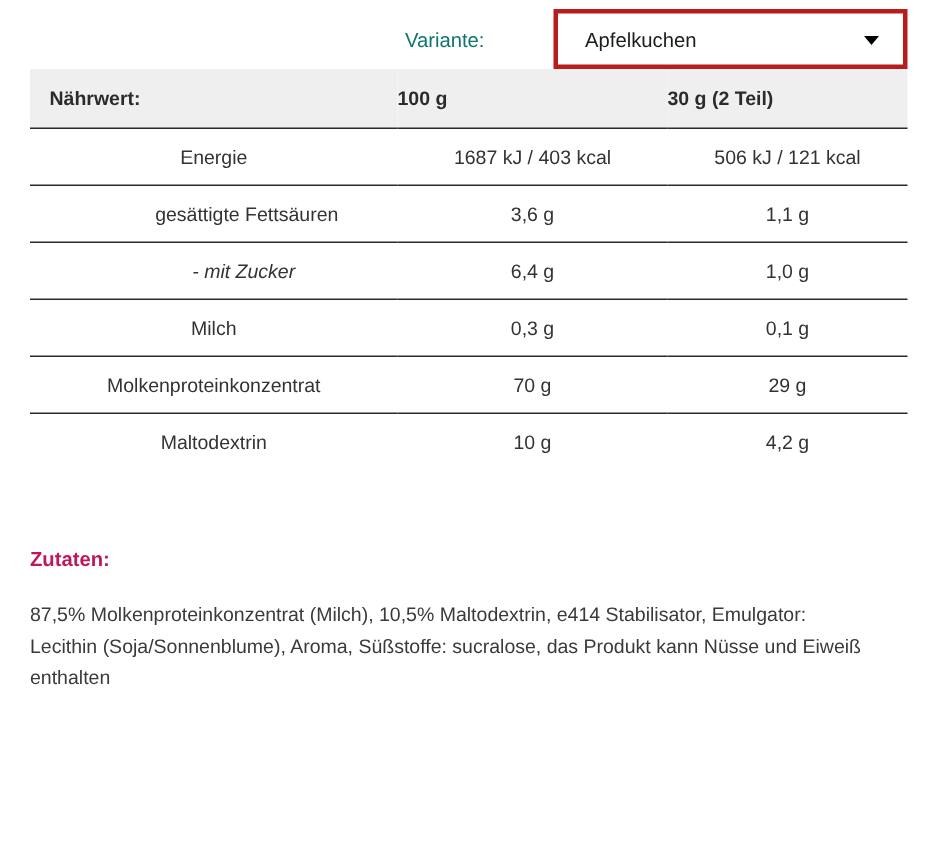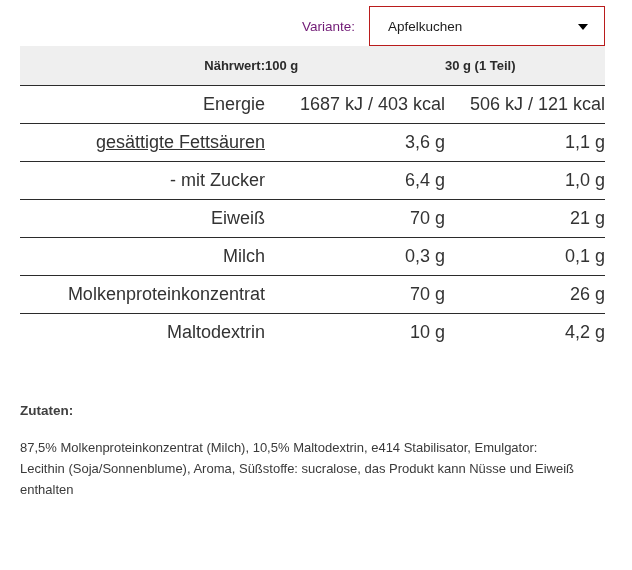--- a/index.html
+++ b/index.html
@@ -27,34 +27,35 @@
   .variant-row {
     display: flex;
     align-items: center;
     justify-content: flex-end;
     padding: 6px 27px 0 20px;
     height: 46px;
     box-sizing: border-box;
   }
   .variant-label {
     font-size: 13.5px;
-    color: #701a75;
+    color: #0f766e;
     margin-right: 14px;
     white-space: nowrap;
   }
   .variant-select {
     position: relative;
     width: 236px;
     height: 40px;
-    border: 1px solid #b91c1c;
+    border: 3px solid #b91c1c;
     background: #ffffff;
     box-sizing: border-box;
     display: flex;
     align-items: center;
     cursor: pointer;
+    margin-left: 32px;
   }
   .variant-value {
     font-size: 13.5px;
     color: #1c1c1c;
     padding-left: 18px;
     white-space: nowrap;
     overflow: hidden;
     text-overflow: ellipsis;
   }
   .variant-arrow {
@@ -87,48 +88,48 @@
     font-size: 13px;
     font-weight: bold;
     color: #2b2b2b;
     text-align: left;
     padding: 12px 0 12px 0;
     border-bottom: 1.5px solid #2b2b2b;
     vertical-align: middle;
     height: 38px;
     box-sizing: border-box;
   }
-  table.nutrition thead th.h1 { padding-left: 13px; text-align: right; }
+  table.nutrition thead th.h1 { padding-left: 13px; }
 
   table.nutrition tbody td {
-    font-size: 18px;
+    font-size: 13px;
     color: #333333;
-    text-align: right;
+    text-align: center;
     height: 37px;
     padding: 0;
     border-bottom: 1px solid #2b2b2b;
     vertical-align: middle;
     white-space: nowrap;
   }
   table.nutrition tbody tr:last-child td {
     border-bottom: none;
   }
   td.label      { padding-left: 13px; }
-  td.label.lvl1 { padding-left: 44px; text-decoration: underline; }
-  td.label.lvl1-dash { padding-left: 40px; }
+  td.label.lvl1 { padding-left: 44px; }
+  td.label.lvl1-dash { padding-left: 40px; font-style: italic; }
 
   
   .ingredients {
     margin: 0 27px 0 20px;
     padding-top: 52px;
   }
   .ingredients-title {
     font-size: 13.5px;
     font-weight: bold;
-    color: #404040;
+    color: #be185d;
     margin: 0 0 19px 0;
   }
   .ingredients-text {
     font-size: 13px;
     color: #3a3a3a;
     line-height: 21px;
     margin: 0;
     max-width: 560px;
   }
 </style>
@@ -149,53 +150,48 @@
     <table class="nutrition">
       <colgroup>
         <col class="c1">
           <col class="c2">
           <col class="c3">
       </colgroup>
       <thead>
         <tr>
           <th class="h1">Nährwert:</th>
           <th>100 g</th>
-          <th>30 g (1 Teil)</th>
+          <th>30 g (2 Teil)</th>
         </tr>
       </thead>
       <tbody id="table-body">
           <tr>
             <td class="label">Energie</td>
             <td>1687 kJ / 403 kcal</td>
             <td>506 kJ / 121 kcal</td>
           </tr>
           <tr>
             <td class="label lvl1">gesättigte Fettsäuren</td>
             <td>3,6 g</td>
             <td>1,1 g</td>
           </tr>
           <tr>
             <td class="label lvl1-dash">- mit Zucker</td>
             <td>6,4 g</td>
             <td>1,0 g</td>
           </tr>
           <tr>
-            <td class="label">Eiweiß</td>
-            <td>70 g</td>
-            <td>21 g</td>
-          </tr>
-          <tr>
             <td class="label">Milch</td>
             <td>0,3 g</td>
             <td>0,1 g</td>
           </tr>
           <tr>
             <td class="label">Molkenproteinkonzentrat</td>
             <td>70 g</td>
-            <td>26 g</td>
+            <td>29 g</td>
           </tr>
           <tr>
             <td class="label">Maltodextrin</td>
             <td>10 g</td>
             <td>4,2 g</td>
           </tr>
         </tbody>
     </table>
   </div>
 

